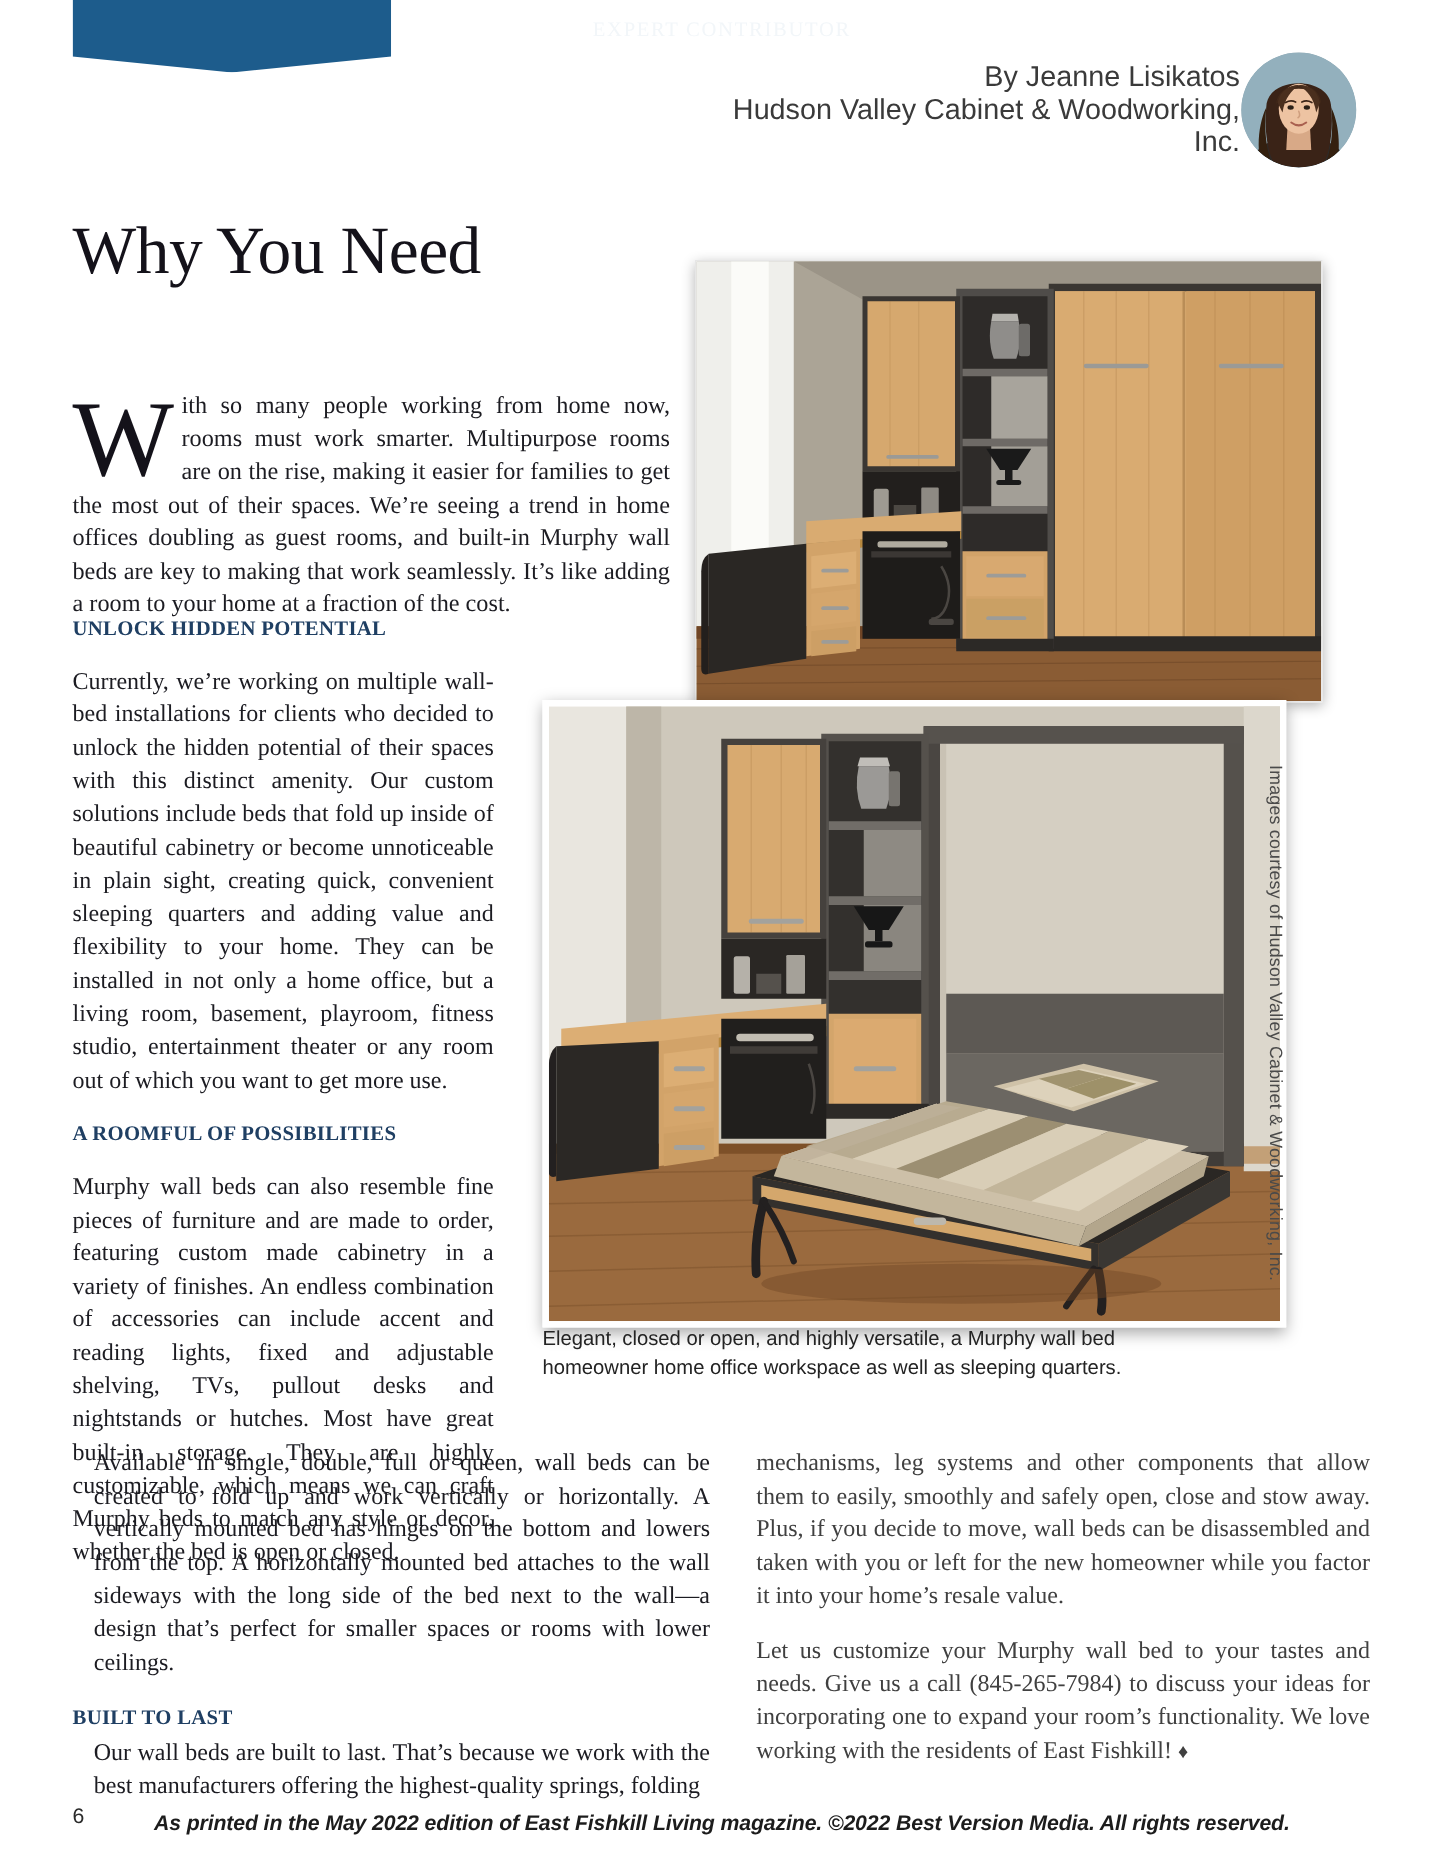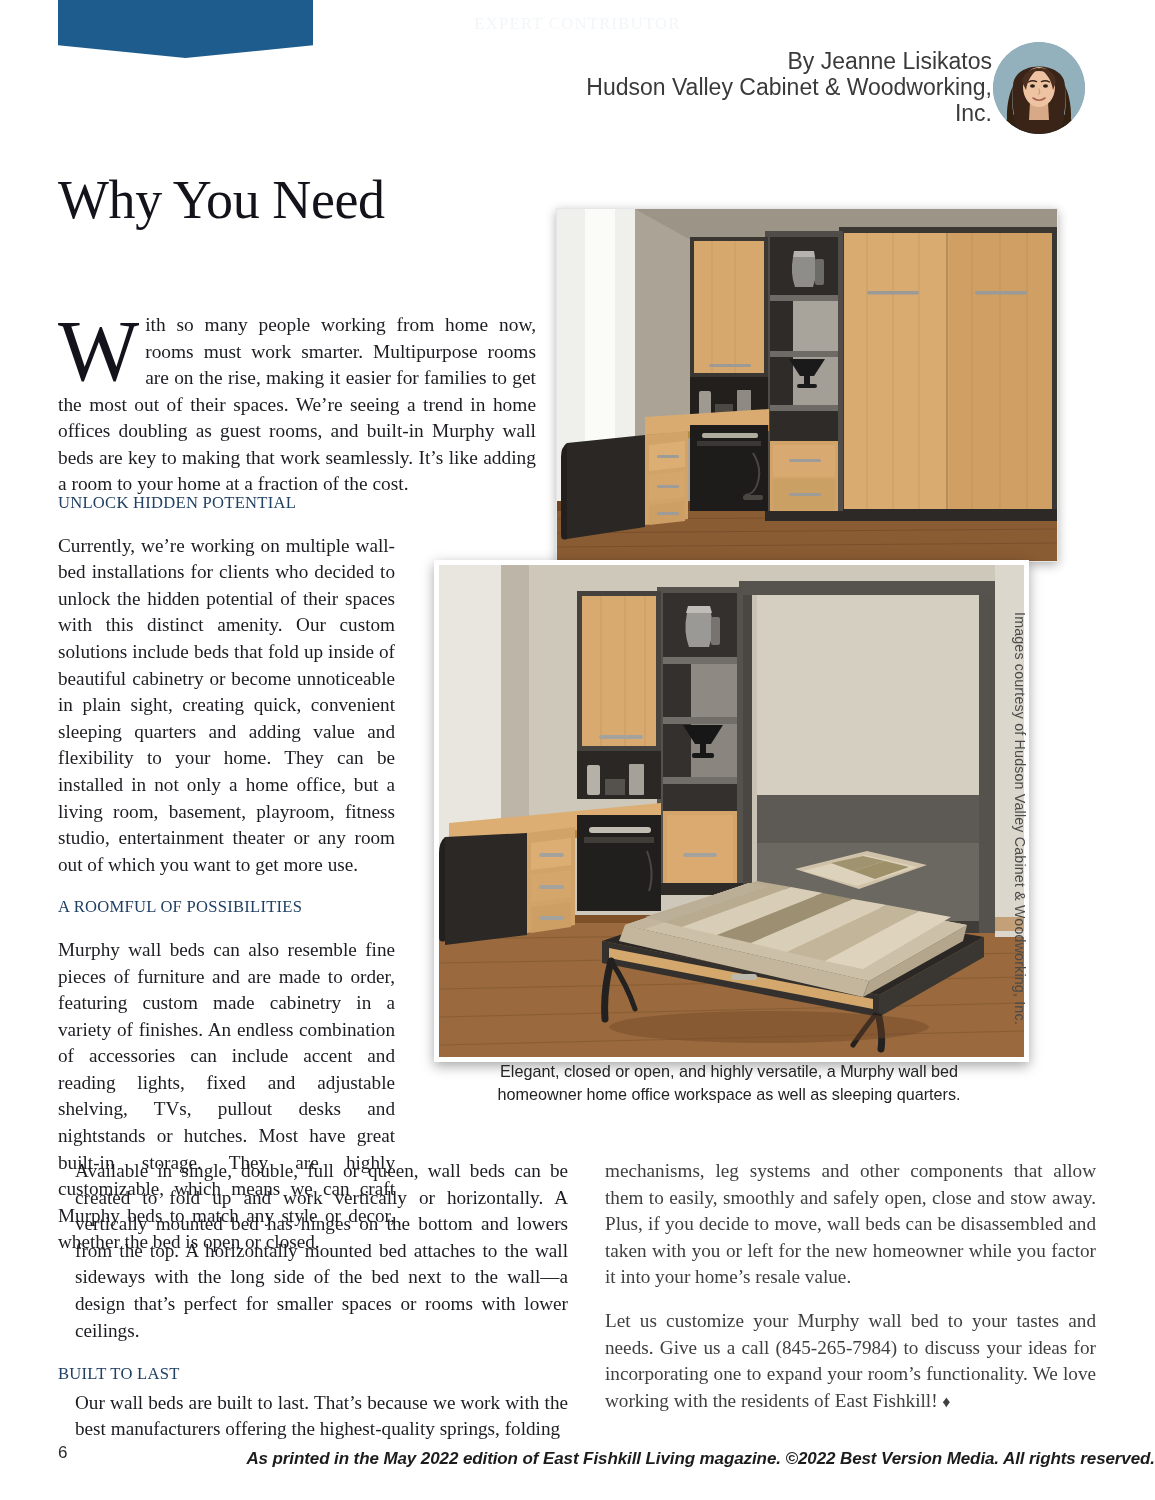--- a/index.html
+++ b/index.html
@@ -98,21 +98,21 @@
     font-size: 86px;
     line-height: 70px;
     padding: 4px 6px 0 0;
     font-family: "Liberation Serif", "DejaVu Serif", serif;
     color: #14121a;
   }
 
   
   .colhead {
     color: #1f3f63;
-    font-weight: normal;
+    font-weight: bold;
     font-size: 16.6px;
     letter-spacing: 0.25px;
     margin: 0 0 2px 0;
     font-family: "Liberation Serif", "DejaVu Serif", serif;
   }
   #left-column {
     position: absolute;
     left: 58px;
     top: 490px;
     width: 337px;
@@ -147,21 +147,21 @@
     box-shadow: 0 4px 12px rgba(0,0,0,0.35);
   }
   .photo svg { display: block; width: 100%; height: 100%; }
 
   
   #photo-caption {
     position: absolute;
     left: 434px;
     top: 1060px;
     width: 590px;
-    text-align: center;
+    text-align: left;
     font-family: "Liberation Sans", "DejaVu Sans", sans-serif;
     font-size: 16.2px;
     line-height: 23px;
     color: #232323;
   }
   #photo-caption span { display: block; }
 
   
   #image-credit {
     position: absolute;
@@ -209,21 +209,21 @@
     top: 1443px;
     font-family: "Liberation Sans", "DejaVu Sans", sans-serif;
     font-size: 17px;
     color: #2a2a2a;
   }
   #footer-note {
     position: absolute;
     left: 0;
     right: 0;
     top: 1449px;
-    text-align: right;
+    text-align: center;
     font-family: "Liberation Sans", "DejaVu Sans", sans-serif;
     font-style: italic;
     font-weight: bold;
     font-size: 17px;
     color: #1c1c1c;
     letter-spacing: -0.1px;
   }
 </style>
 </head>
 <body>

